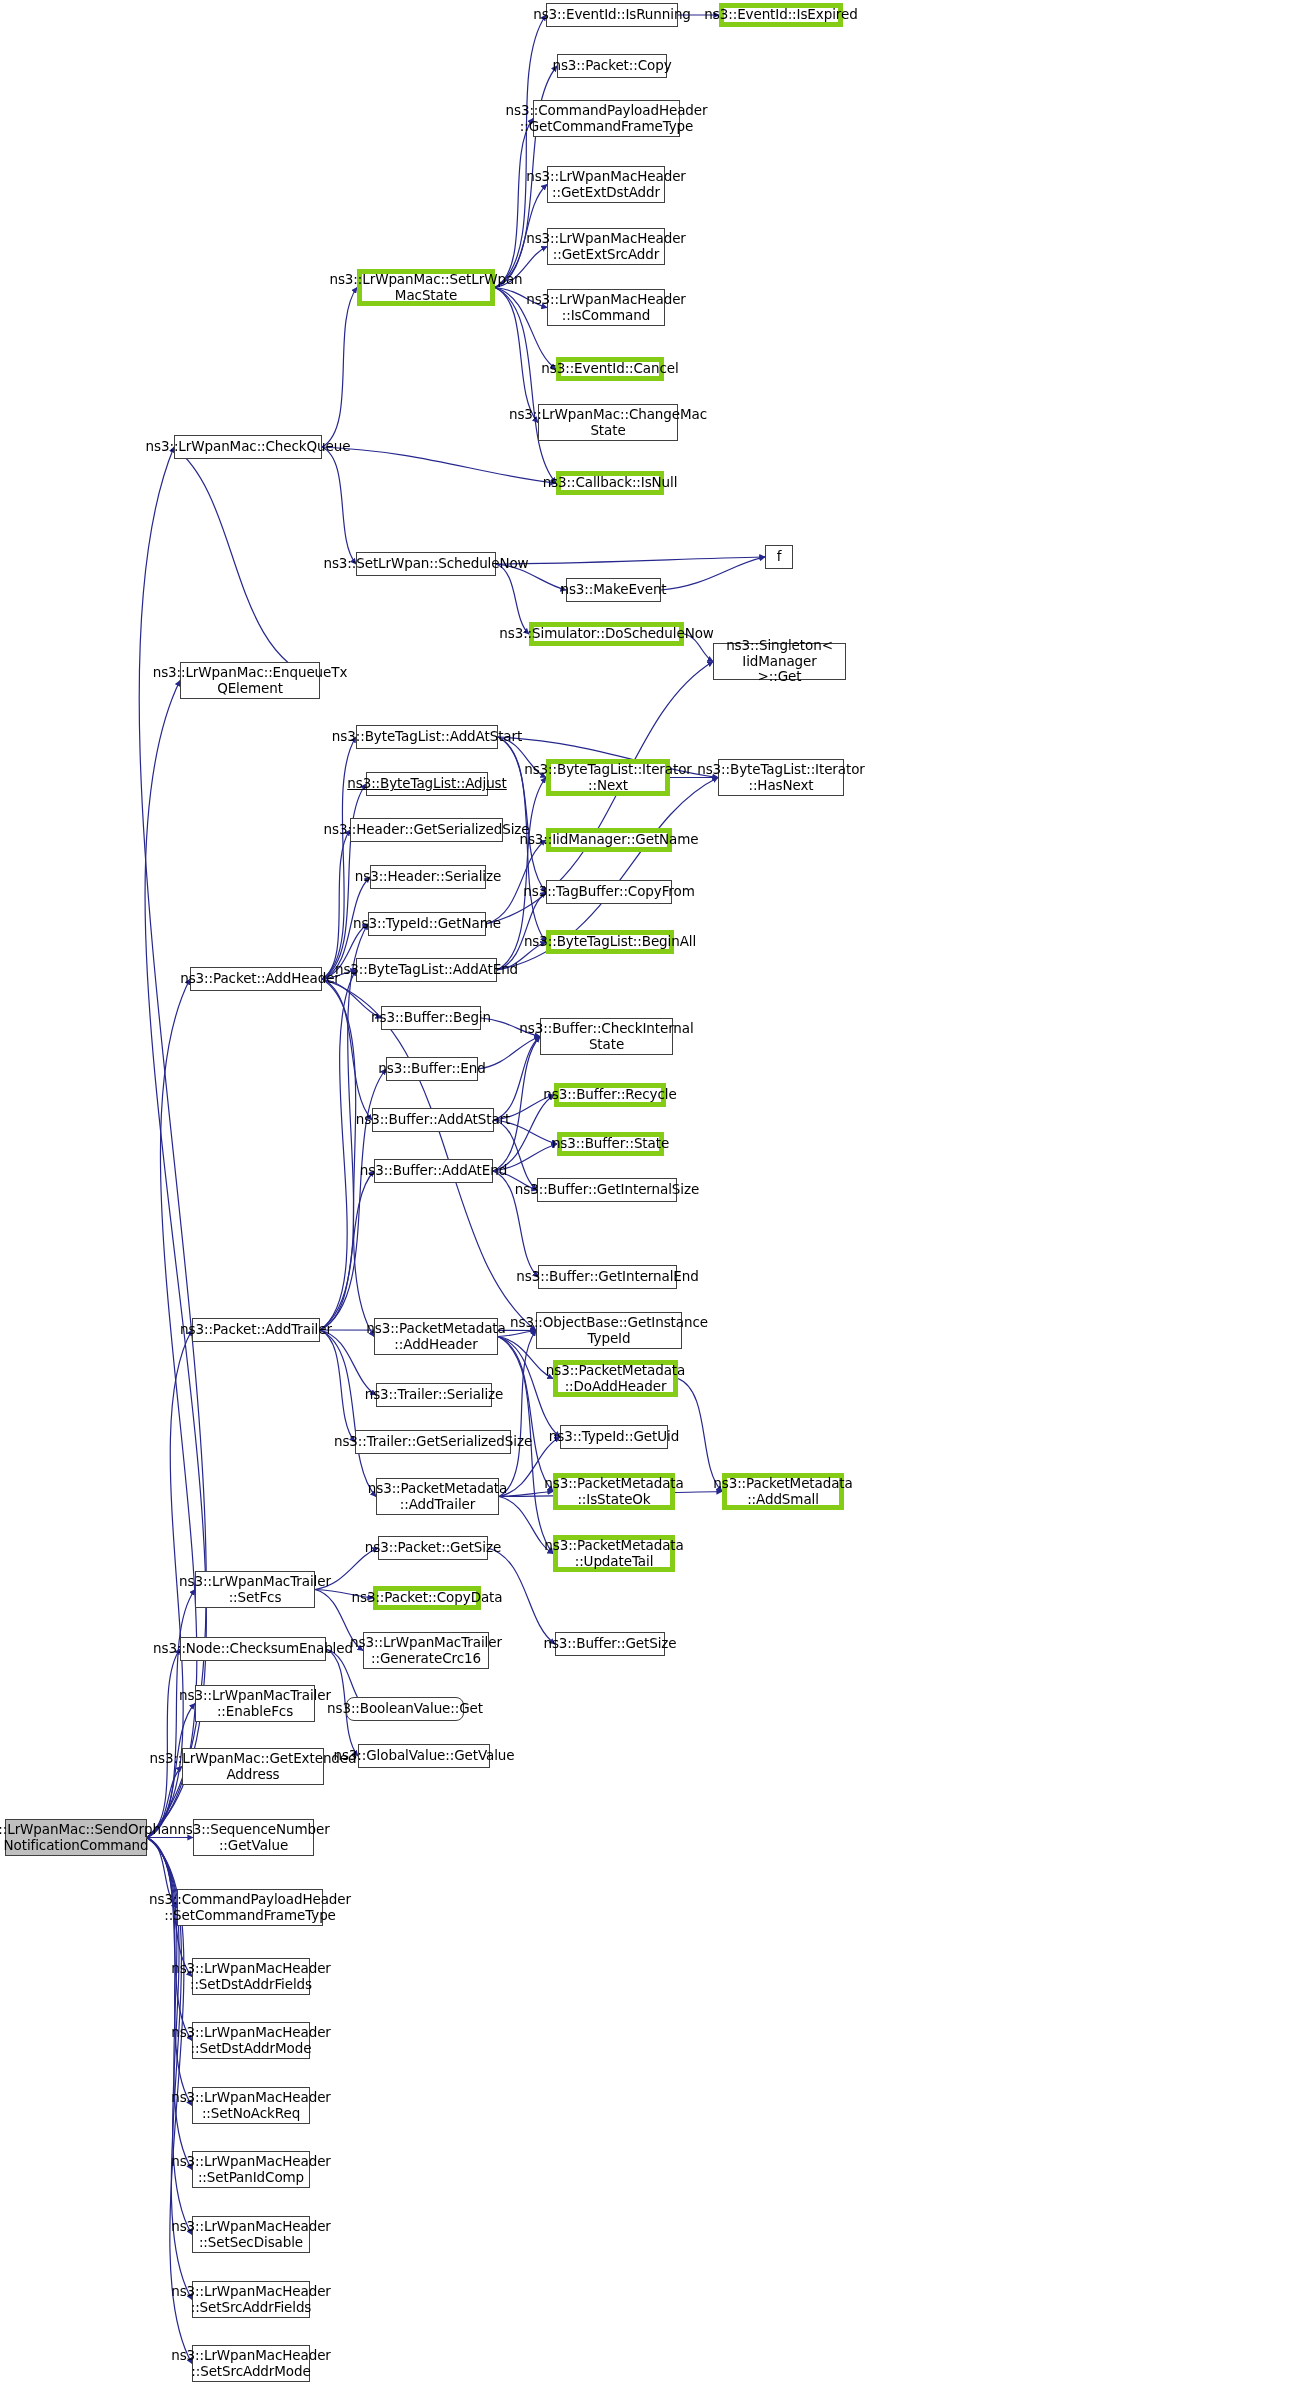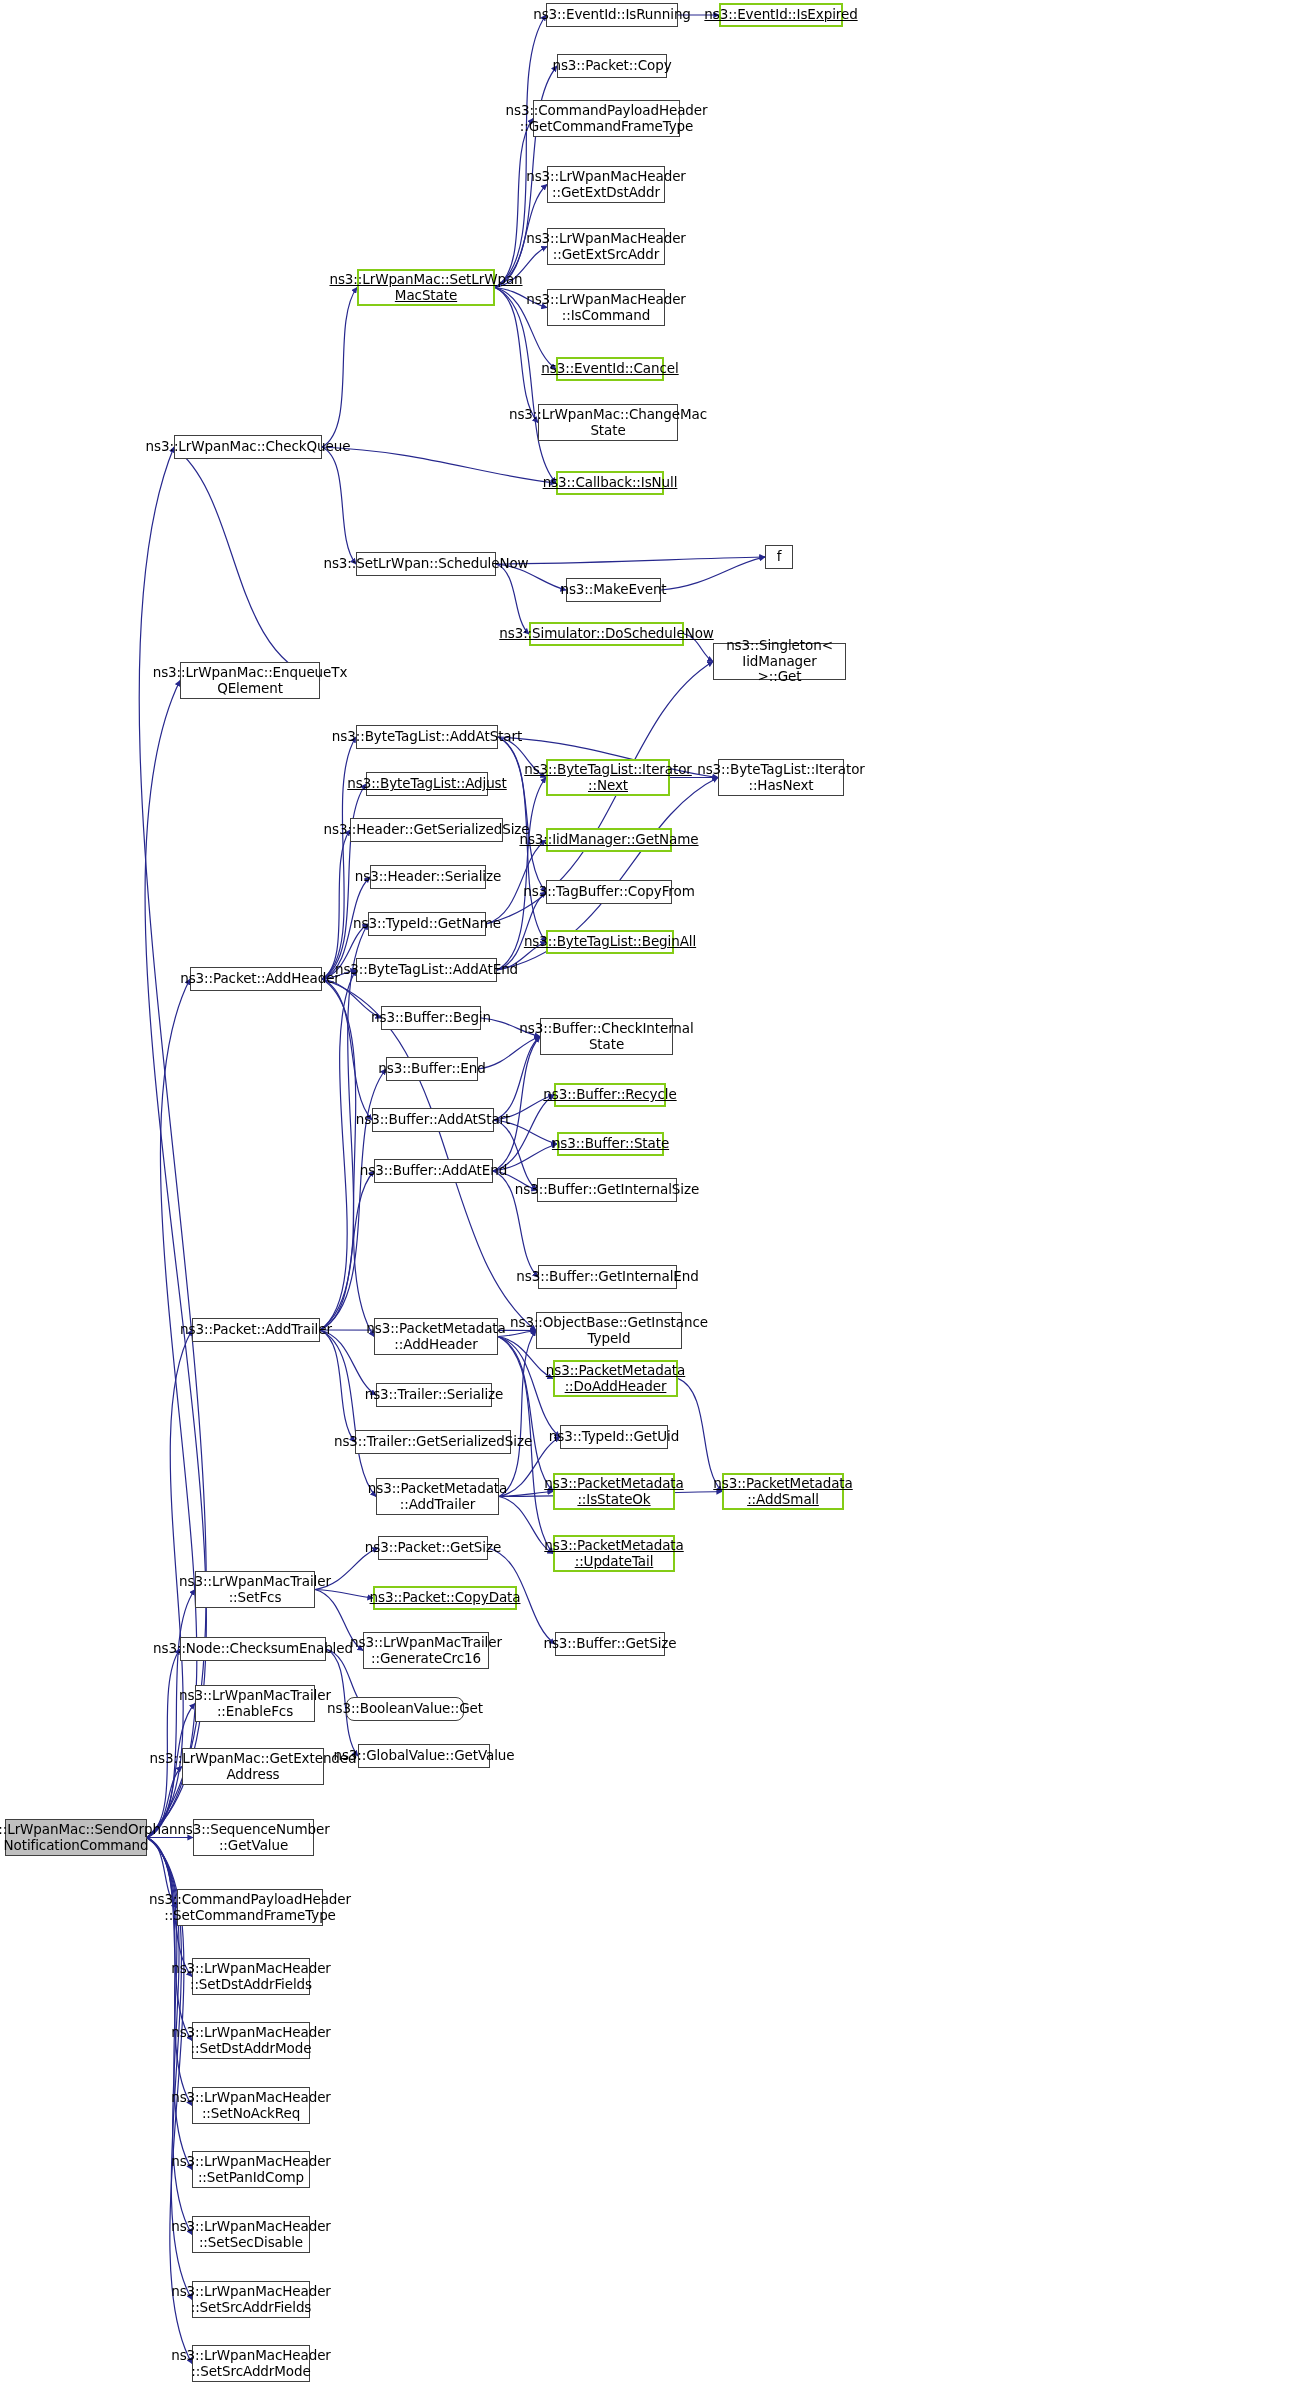--- a/index.html
+++ b/index.html
@@ -34,22 +34,21 @@
     border: 1px solid #404040;
     color: #000000;
     font-size: 13.5px;
     line-height: 15.5px;
     letter-spacing: -0.1px;
     padding: 1px 4px;
     white-space: pre-line;
     z-index: 5;
   }
   .node.red {
-    border: 2px solid #84cc16;
-    text-decoration: underline;
+    border: 5px solid #84cc16;
   }
   .node.root {
     background: #bfbfbf;
     border: 1px solid #404040;
   }
 </style>
 </head>
 <body>
 
 <div id="canvas">
@@ -220,21 +219,21 @@
       <div class="node red" style="left: 553px; top: 1360px; width: 125px; height: 37px;">ns3::PacketMetadata
 ::DoAddHeader</div>
       <div class="node" style="left: 560px; top: 1425px; width: 108px; height: 24px;">ns3::TypeId::GetUid</div>
       <div class="node red" style="left: 553px; top: 1473px; width: 122px; height: 37px;">ns3::PacketMetadata
 ::IsStateOk</div>
       <div class="node red" style="left: 553px; top: 1535px; width: 122px; height: 37px;">ns3::PacketMetadata
 ::UpdateTail</div>
       <div class="node red" style="left: 722px; top: 1473px; width: 122px; height: 37px;">ns3::PacketMetadata
 ::AddSmall</div>
       <div class="node" style="left: 378px; top: 1536px; width: 110px; height: 24px;">ns3::Packet::GetSize</div>
-      <div class="node red" style="left: 373px; top: 1586px; width: 144px; height: 24px;">ns3::Packet::CopyData</div>
+      <div class="node red" style="left: 373px; top: 1586px; width: 108px; height: 24px;">ns3::Packet::CopyData</div>
       <div class="node" style="left: 555px; top: 1632px; width: 110px; height: 24px;">ns3::Buffer::GetSize</div>
       <div class="node" style="left: 195px; top: 1571px; width: 120px; height: 37px;">ns3::LrWpanMacTrailer
 ::SetFcs</div>
       <div class="node" style="left: 180px; top: 1637px; width: 146px; height: 24px;">ns3::Node::ChecksumEnabled</div>
       <div class="node" style="left: 195px; top: 1685px; width: 120px; height: 37px;">ns3::LrWpanMacTrailer
 ::EnableFcs</div>
       <div class="node" style="left: 363px; top: 1632px; width: 126px; height: 37px;">ns3::LrWpanMacTrailer
 ::GenerateCrc16</div>
       <div class="node" style="left: 346px; top: 1697px; width: 118px; height: 24px; border-radius: 8px;">ns3::BooleanValue::Get</div>
       <div class="node" style="left: 358px; top: 1744px; width: 132px; height: 24px;">ns3::GlobalValue::GetValue</div>

